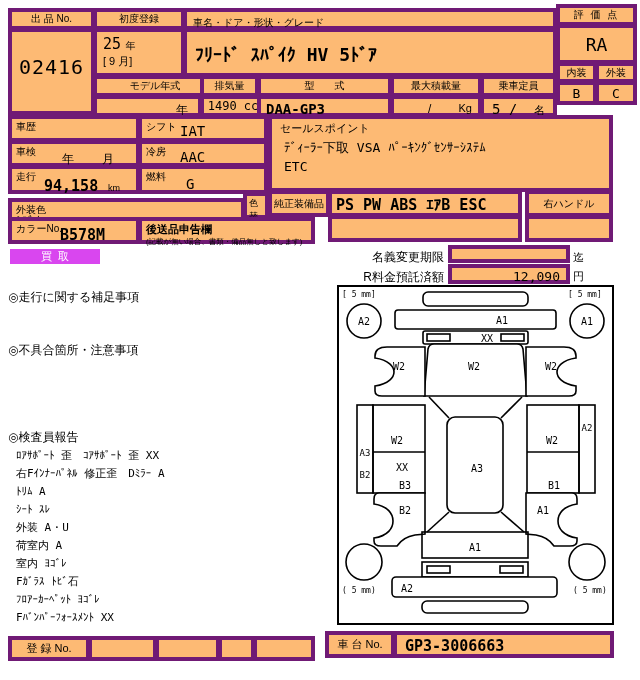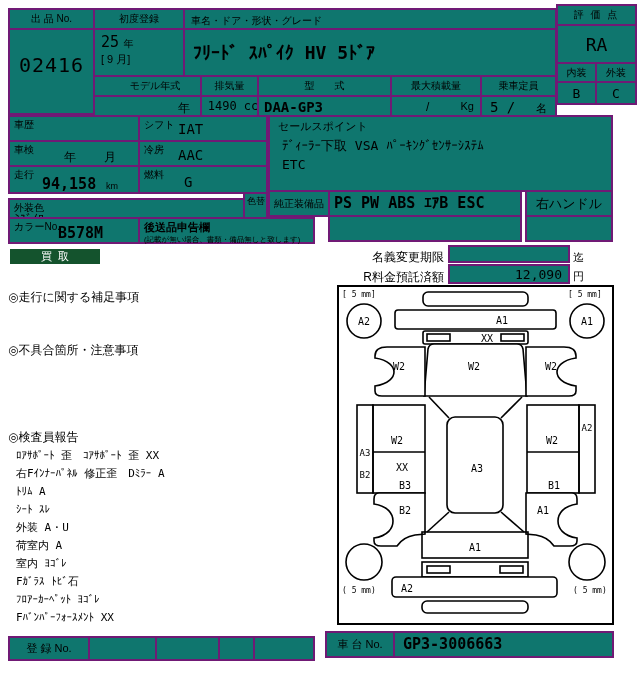--- a/index.html
+++ b/index.html
@@ -2,28 +2,28 @@
 <html><head>
 <meta charset="utf-8">
 <style>
   * { margin:0; padding:0; box-sizing:border-box; }
   html,body { background:#e8e8e8; }
   #sheet {
     position:relative; width:640px; height:680px; background:#ffffff;
     font-family:"Liberation Sans","DejaVu Sans",sans-serif; color:#000;
     overflow:hidden;
   }
-  .box { position:absolute; border:2px solid #701a75; background:#0f766e; }
+  .box { position:absolute; border:4px solid #701a75; background:#fdba74; }
   .nob { position:absolute; background:transparent; }
   .cc  { display:flex; align-items:center; justify-content:center; }
   .lbl { font-size:10px; }
   .mono { font-family:"DejaVu Sans Mono","Liberation Mono",monospace; }
   .cell-label { position:absolute; top:1px; left:4px; font-size:10px; }
   .cell-val { position:absolute; }
-  .badge { background:#14532d; color:#fff; }
+  .badge { background:#d946ef; color:#fff; }
   svg text { font-family:"DejaVu Sans Mono","Liberation Mono",monospace; fill:#000; }
   svg .shape { fill:#fff; stroke:#000; stroke-width:1.6; }
   svg .thin  { fill:none; stroke:#000; stroke-width:1.6; }
 </style>
 </head>
 <body>
 
 <div id="sheet">
 
   <div class="box cc" style="left:8px;top:8px;width:87px;height:22px;">
@@ -134,21 +134,21 @@
 
   <div class="box" style="left:268px;top:115px;width:345px;height:77px;padding:2px 8px;">
     <div style="font-size:11px;">セールスポイント</div>
     <div class="mono" style="font-size:13px;margin:3px 0 0 4px;">ﾃﾞｨｰﾗｰ下取 VSA ﾊﾟｰｷﾝｸﾞｾﾝｻｰｼｽﾃﾑ</div>
     <div class="mono" style="font-size:13px;margin:2px 0 0 4px;">ETC</div>
   </div>
   <div class="box cc" style="left:268px;top:190px;width:62px;height:27px;">
     <span style="font-size:10px;">純正装備品</span>
   </div>
   <div class="box mono" style="left:328px;top:190px;width:194px;height:27px;font-size:15px;font-weight:bold;line-height:23px;padding-left:4px;">PS PW ABS ｴｱB ESC</div>
-  <div class="box cc" style="left:525px;top:190px;width:88px;height:27px;font-size:13px;">右ハンドル</div>
+  <div class="box cc" style="left:525px;top:190px;width:88px;height:27px;font-size:10px;">右ハンドル</div>
   <div class="box" style="left:328px;top:215px;width:194px;height:27px;"></div>
   <div class="box" style="left:525px;top:215px;width:88px;height:27px;"></div>
 
   <div class="nob badge cc" style="left:10px;top:249px;width:90px;height:15px;font-size:11px;letter-spacing:6px;padding-left:6px;">買取</div>
 
   <div class="nob" style="left:330px;top:249px;width:114px;text-align:right;font-size:12px;">名義変更期限</div>
   <div class="box" style="left:448px;top:245px;width:122px;height:18px;"></div>
   <div class="nob" style="left:573px;top:250px;font-size:11px;">迄</div>
 
   <div class="nob" style="left:318px;top:269px;width:126px;text-align:right;font-size:12px;">R料金預託済額</div>

